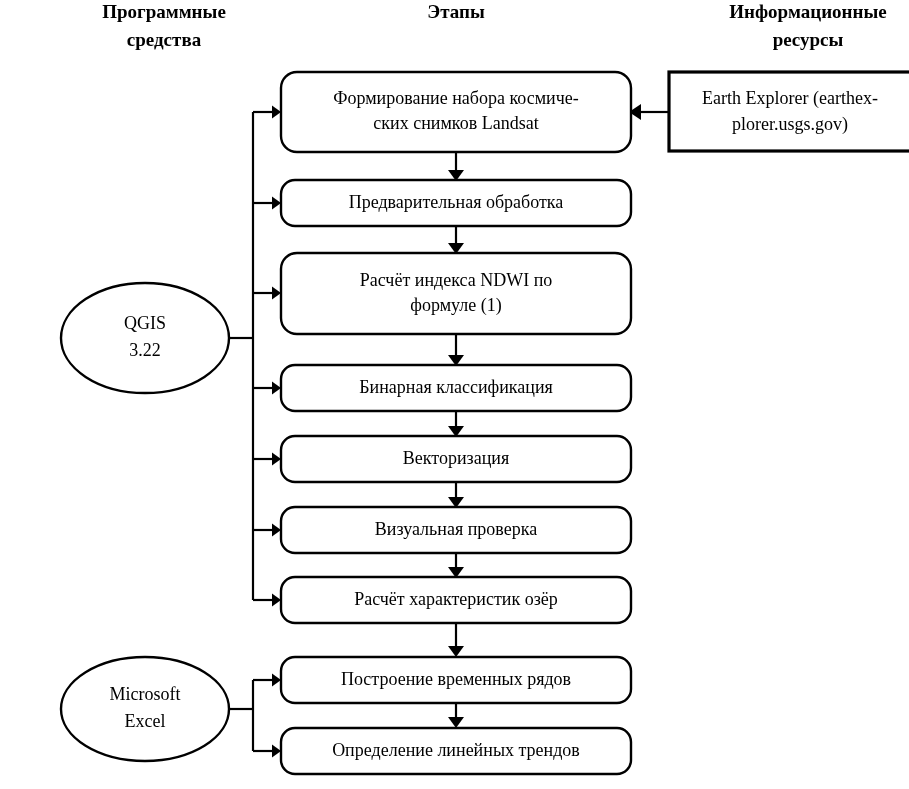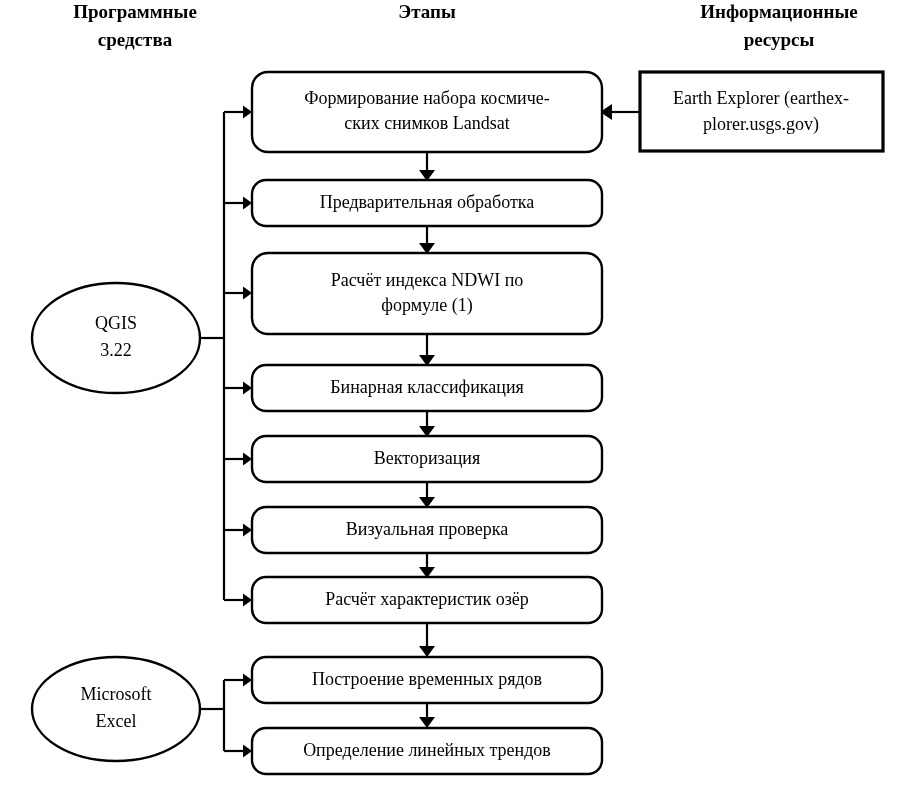--- a/index.html
+++ b/index.html
@@ -11,20 +11,21 @@
     width: 909px;
     height: 789px;
     font-family: "Liberation Serif", "DejaVu Serif", serif;
     color: #000000;
     overflow: hidden;
   }
   #diagram-root {
     position: relative;
     width: 811px;
     height: 789px;
+    padding-left: 29px;
   }
   svg#flowchart {
     display: block;
     width: 909px;
     height: 789px;
   }
   .col-header {
     font-family: "Liberation Serif", "DejaVu Serif", serif;
     font-weight: bold;
     font-size: 19px;

